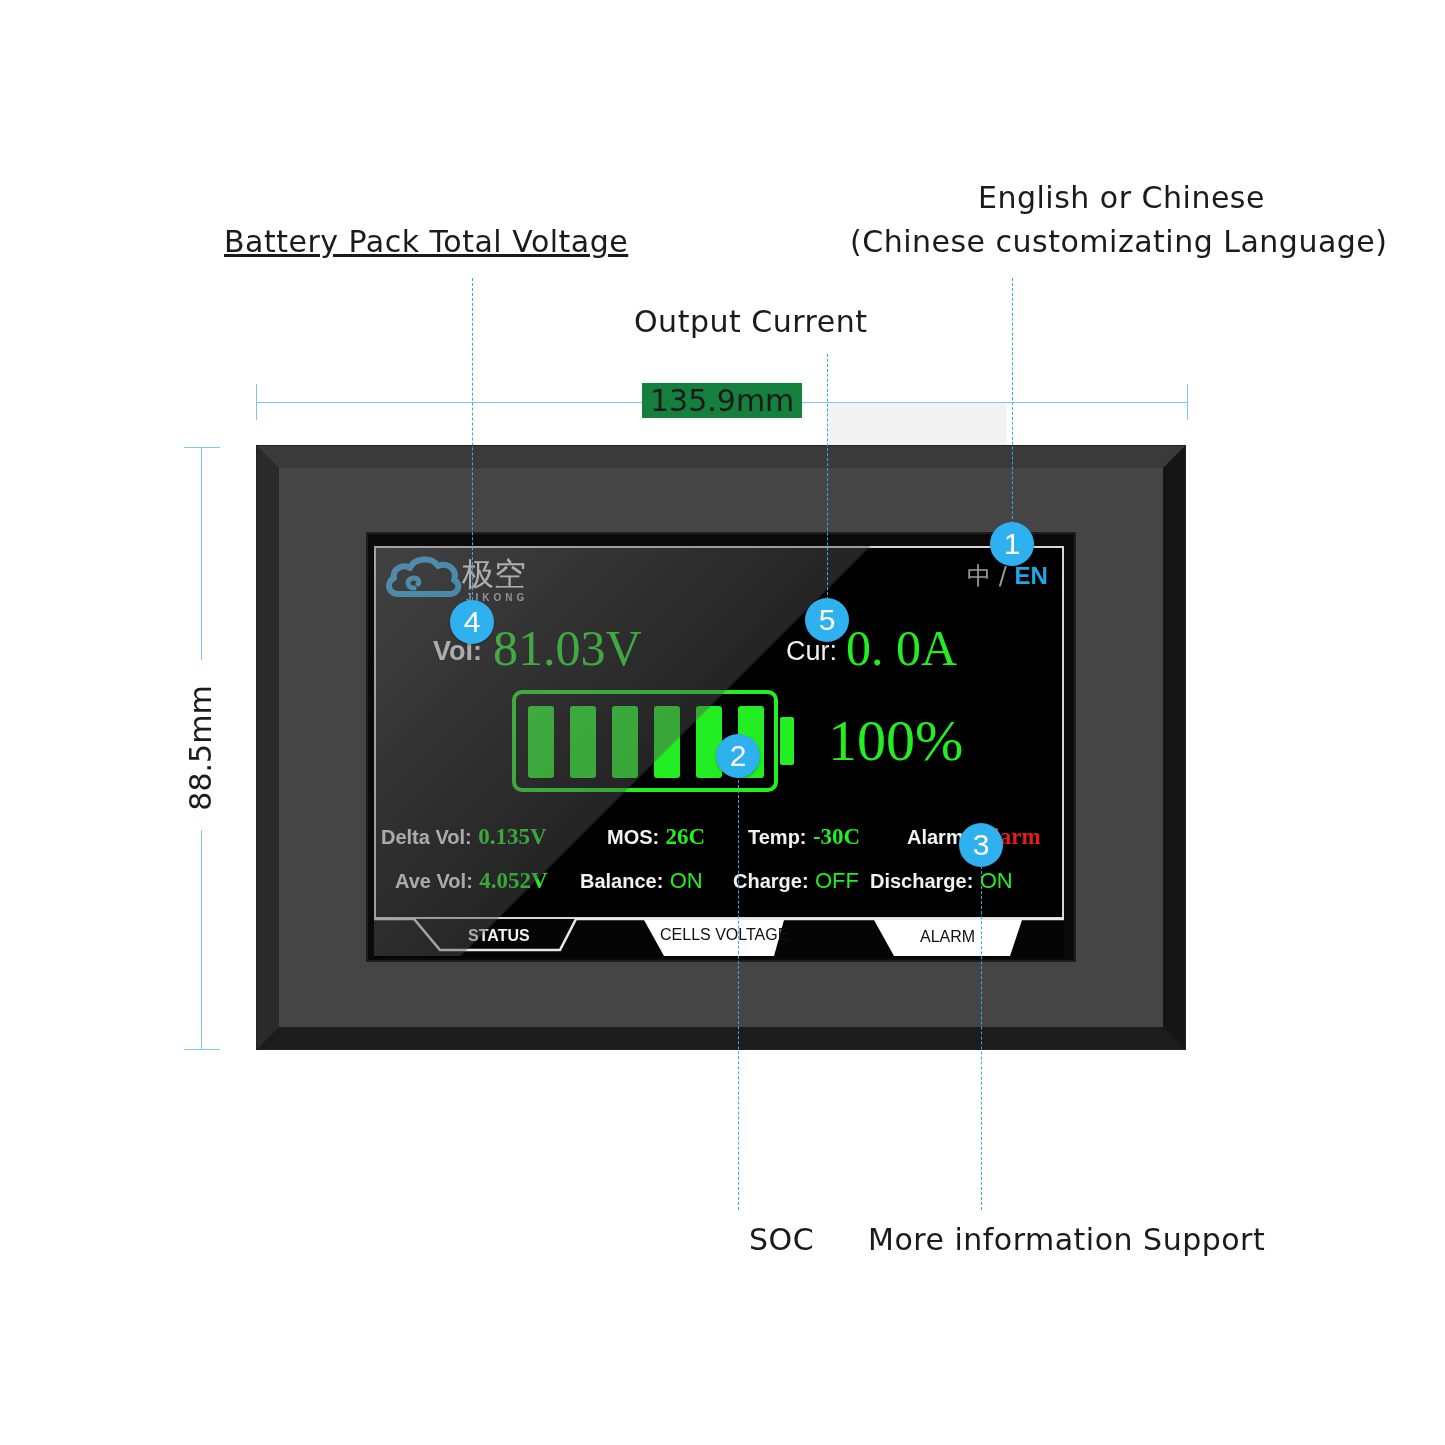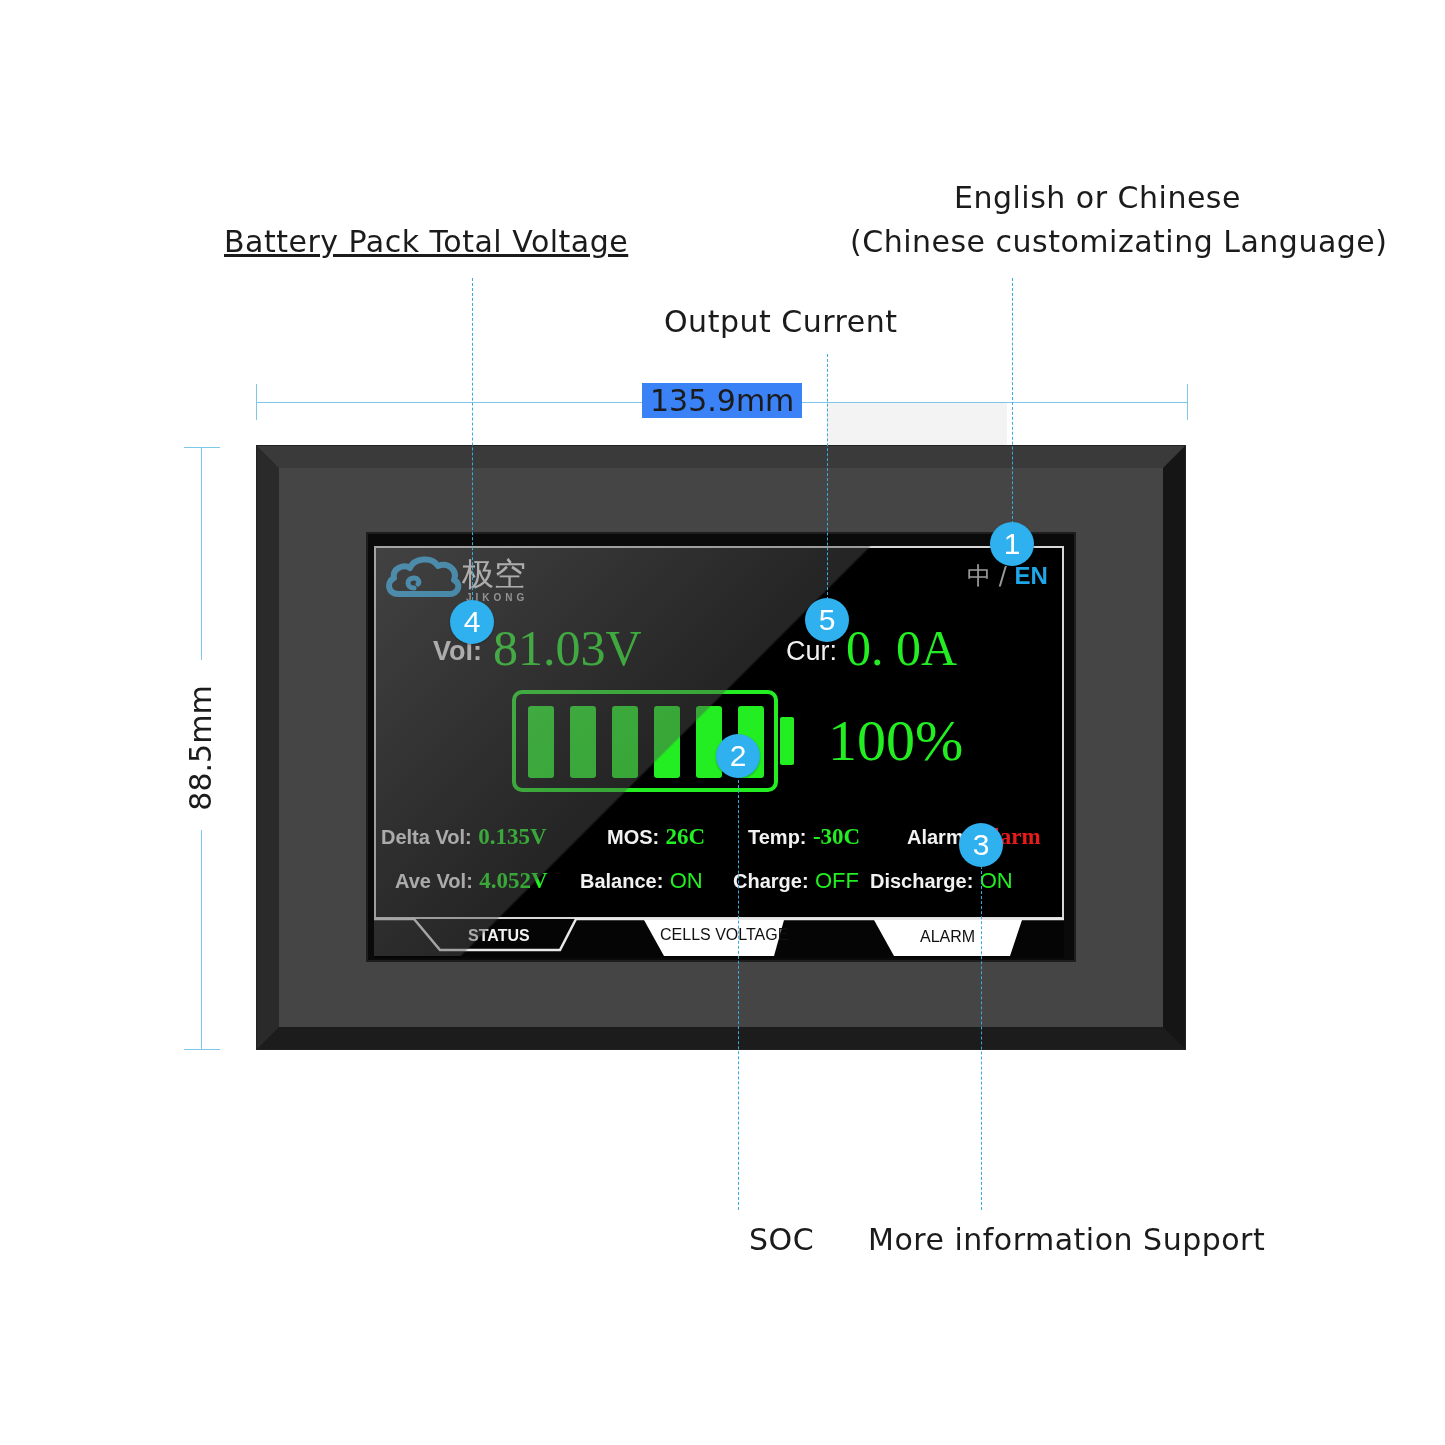--- a/index.html
+++ b/index.html
@@ -9,21 +9,21 @@
 
   
   .label { position:absolute; font-size:30px; letter-spacing:0.5px; white-space:nowrap; color:#1b1b1b; }
   .label-center { text-align:center; }
 
   
   .vdash { position:absolute; width:0; border-left:1.5px dashed #3aa9dc; }
   .hline { position:absolute; height:0; border-top:1.5px solid #7cc7ea; }
   .vline { position:absolute; width:0; border-left:1.5px solid #7cc7ea; }
 
-  .dim-text { position:absolute; font-size:30px; background:#3b82f6; padding:0 8px; color:#1b1b1b; }
+  .dim-text { position:absolute; font-size:30px; background:#15803d; padding:0 8px; color:#1b1b1b; }
 
   
   .frame { position:absolute; left:257px; top:446px; width:928px; height:603px;
            background:#111; box-shadow: 0 0 0 1px #222; }
   .frame-bevel { position:absolute; left:0; top:0; right:0; bottom:0;
            border-style:solid; border-width:22px;
            border-color:#3a3a3a #151515 #1c1c1c #2a2a2a; box-sizing:border-box; }
   .frame-face { position:absolute; left:22px; top:22px; right:22px; bottom:22px; background:#454545; }
   .screen-well { position:absolute; left:366px; top:532px; width:710px; height:430px; background:#0a0a0a;
            box-shadow: inset 0 0 0 2px #1e1e1e; }
@@ -54,23 +54,23 @@
 
   .info { position:absolute; font-size:20px; white-space:nowrap; }
   .info .k { font-family:"Liberation Sans", sans-serif; font-weight:bold; color:#f2f2f2; }
   .info .v { font-family:"Liberation Serif", serif; font-weight:bold; color:#22ee22; font-size:23px; }
   .info .vs { font-family:"Liberation Sans", sans-serif; color:#22ee22; font-size:22px; }
 </style>
 </head>
 <body>
 
 <div class="label" style="left:224px; top:224px;text-decoration:underline;">Battery Pack Total Voltage</div>
-<div class="label label-center" style="left:954px; top:180px;">English or Chinese</div>
+<div class="label label-center" style="left:978px; top:180px;">English or Chinese</div>
 <div class="label label-center" style="left:850px; top:224px;">(Chinese customizating Language)</div>
-<div class="label" style="left:664px; top:304px;">Output Current</div>
+<div class="label" style="left:634px; top:304px;">Output Current</div>
 <div class="label" style="left:749px; top:1222px;">SOC</div>
 <div class="label" style="left:868px; top:1222px;">More information Support</div>
 
 <div class="vline" style="left:256px; top:384px; height:36px;"></div>
 <div class="vline" style="left:1187px; top:384px; height:36px;"></div>
 <div class="hline" style="left:256px; top:402px; width:931px;"></div>
 <div class="abs" style="left:827px; top:403px; width:180px; height:43px; background:#f3f3f3;"></div>
 <div class="dim-text" style="left:642px; top:383px;">135.9mm</div>
 
 <div class="hline" style="left:184px; top:447px; width:36px;"></div>

